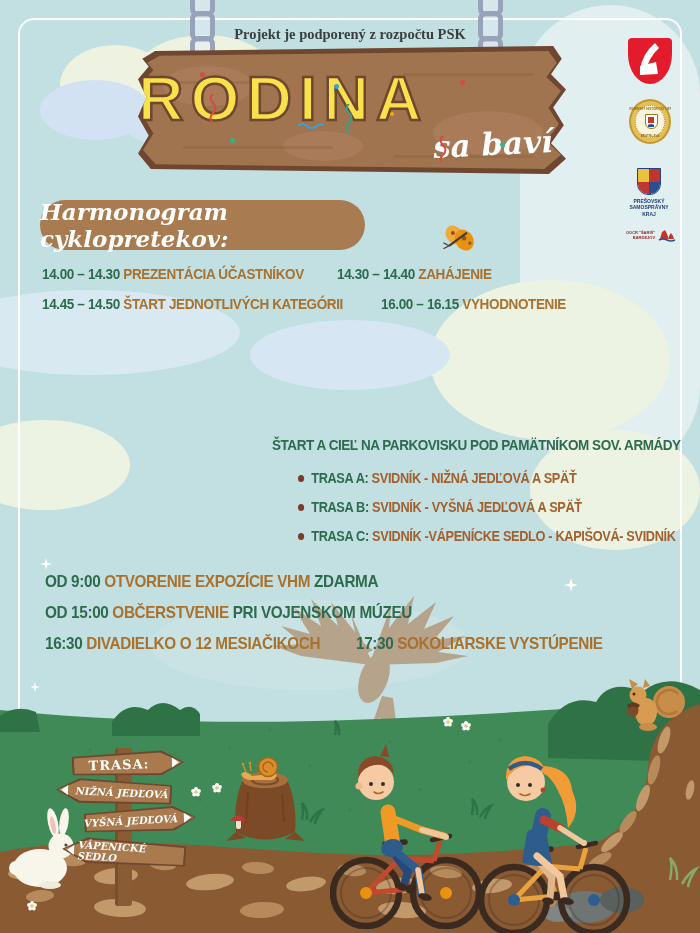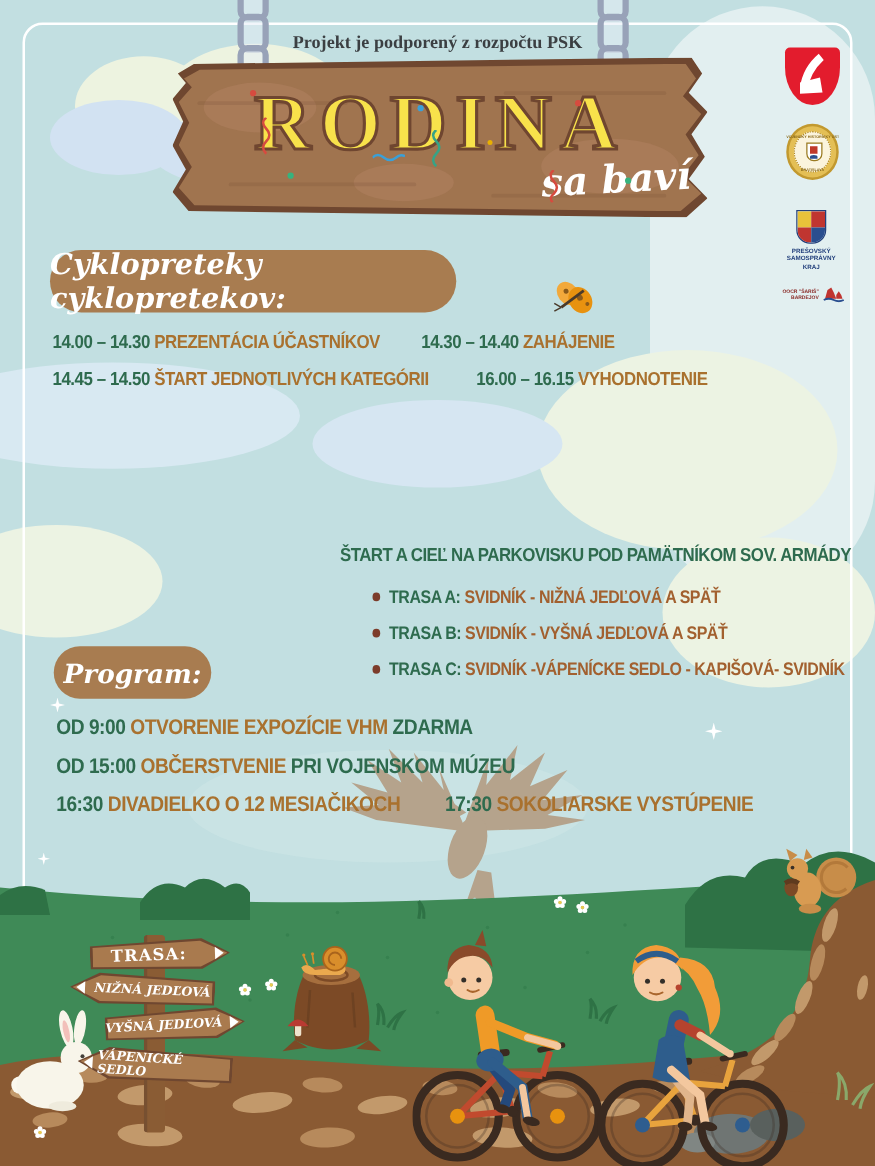--- a/index.html
+++ b/index.html
@@ -6,21 +6,21 @@
   #poster{position:relative;width:700px;height:933px;margin:0 auto;background:#c2dfe1;overflow:hidden;
           font-family:"Liberation Sans",sans-serif;}
   .abs{position:absolute;}
   .cloud{position:absolute;border-radius:50%;}
   .frame{position:absolute;left:18px;top:18px;right:18px;bottom:18px;border:2px solid #ffffff;border-radius:16px;z-index:2;}
   
   .chain{position:absolute;z-index:5;}
   .linkA{width:15px;height:21px;border:5px solid #98a2b8;border-radius:8px;background:rgba(230,236,246,.55);margin-top:-6px;}
   
   .plank-clip{clip-path:polygon(1% 10%,4% 4%,97% 0%,99% 10%,96.5% 22%,100% 34%,97% 48%,99.5% 62%,96.5% 76%,100% 88%,96% 100%,3% 96%,0% 84%,2.5% 70%,0% 55%,2% 40%,0% 26%,2.5% 16%);}
-  .rodina{width:100%;text-align:center;font-family:Liberation Serif, serif;font-weight:bold;
+  .rodina{width:100%;font-family:Liberation Sans, sans-serif;font-weight:bold;
           font-size:63px;letter-spacing:7px;color:#f8e24b;-webkit-text-stroke:2.5px #6f4630;}
   .script{font-family:"DejaVu Serif",serif;font-style:italic;font-weight:bold;}
   .badge{position:absolute;z-index:4;background:#a87c50;border-radius:30px;color:#fff;
          display:flex;align-items:center;justify-content:center;}
   .row{white-space:nowrap;font-weight:bold;letter-spacing:-.4px;}
   .xc{display:inline-block;transform:scaleX(.9);transform-origin:left center;}
   .t-green{color:#2e6b4e;} .t-brown{color:#a9712e;} .t-route{color:#a2602f;}
   .dot{display:inline-block;width:7px;height:7px;border-radius:50%;background:#7c3c2a;margin:0 8px 2px 0;vertical-align:middle;}
   .spark{position:absolute;background:#fff;z-index:3;
          clip-path:polygon(50% 0,60% 40%,100% 50%,60% 60%,50% 100%,40% 60%,0 50%,40% 40%);}
@@ -151,36 +151,35 @@
   <svg class="abs" style="left:440px;top:222px;z-index:3;transform:rotate(-10deg);" width="38" height="34" viewBox="0 0 38 34">
     <path d="M8,22 L3,18 M8,22 L2,24" stroke="#4a3a2a" stroke-width="1.2"></path>
     <ellipse cx="15" cy="12" rx="8" ry="10" fill="#f2a93b" transform="rotate(-28 15 12)"></ellipse>
     <ellipse cx="24" cy="19" rx="9" ry="11" fill="#e8920f" transform="rotate(-22 24 19)"></ellipse>
     <circle cx="14" cy="10" r="2" fill="#8a5a1a"></circle>
       <circle cx="24" cy="17" r="2.4" fill="#8a5a1a"></circle>
     <circle cx="29" cy="23" r="1.6" fill="#8a5a1a"></circle>
     <line x1="8" y1="22" x2="28" y2="12" stroke="#4a3a2a" stroke-width="2.2"></line>
   </svg>
 
-  <div class="badge script" style="left:40px;top:200px;width:325px;height:50px;font-size:23px;">Cyklopreteky cyklopretekov:</div>
+  <div class="badge script" style="left:40px;top:200px;width:325px;height:50px;font-size:23px;">Harmonogram cyklopretekov:</div>
   <div class="abs" style="left:42px;top:259px;z-index:4;font-size:15px;line-height:29.5px;">
     <div class="row xc"><span class="t-green">14.00 – 14.30</span> <span class="t-brown">PREZENTÁCIA ÚČASTNÍKOV</span></div>
     <div class="row xc"><span class="t-green">14.30 – 14.40</span> <span class="t-brown">ZAHÁJENIE</span></div>
     <div class="row xc"><span class="t-green">14.45 – 14.50</span> <span class="t-brown">ŠTART JEDNOTLIVÝCH KATEGÓRII</span></div>
     <div class="row xc"><span class="t-green">16.00 – 16.15</span> <span class="t-brown">VYHODNOTENIE</span></div>
   </div>
 
   <div class="abs row xc t-green" style="left:272px;top:436px;z-index:4;font-size:15px;letter-spacing:-.5px;">ŠTART A CIEĽ NA PARKOVISKU POD PAMÄTNÍKOM SOV. ARMÁDY</div>
   <div class="abs" style="left:298px;top:464px;z-index:4;font-size:14.5px;line-height:29px;">
     <div class="row xc" style="transform:scaleX(.88);"><span class="dot"></span><span class="t-green">TRASA A:</span> <span class="t-route">SVIDNÍK - NIŽNÁ JEDĽOVÁ A SPÄŤ</span></div>
     <div class="row xc" style="transform:scaleX(.88);"><span class="dot"></span><span class="t-green">TRASA B:</span> <span class="t-route">SVIDNÍK - VYŠNÁ JEDĽOVÁ A SPÄŤ</span></div>
     <div class="row xc" style="transform:scaleX(.88);"><span class="dot"></span><span class="t-green">TRASA C:</span> <span class="t-route">SVIDNÍK -VÁPENÍCKE SEDLO - KAPIŠOVÁ- SVIDNÍK</span></div>
   </div>
 
-  <div class="badge script" style="left:43px;top:517px;width:126px;height:42px;font-size:21px;">Program:</div>
   <div class="abs" style="left:45px;top:566px;z-index:4;font-size:17px;line-height:31px;">
     <div class="row xc"><span class="t-green">OD 9:00</span> <span class="t-brown">OTVORENIE EXPOZÍCIE VHM</span> <span class="t-green">ZDARMA</span></div>
     <div class="row xc"><span class="t-green">OD 15:00</span> <span class="t-brown">OBČERSTVENIE</span> <span class="t-green">PRI VOJENSKOM MÚZEU</span></div>
     <div class="row xc"><span class="t-green">16:30</span> <span class="t-brown">DIVADIELKO O 12 MESIAČIKOCH</span> <span class="t-green"></span></div>
     <div class="row xc"><span class="t-green">17:30</span> <span class="t-brown">SOKOLIARSKE VYSTÚPENIE</span> <span class="t-green"></span></div>
   </div>
 
   <div class="spark" style="left:40px;top:558px;width:12px;height:12px;"></div>
   <div class="spark" style="left:564px;top:578px;width:14px;height:14px;"></div>
   <div class="spark" style="left:30px;top:682px;width:10px;height:10px;"></div>

